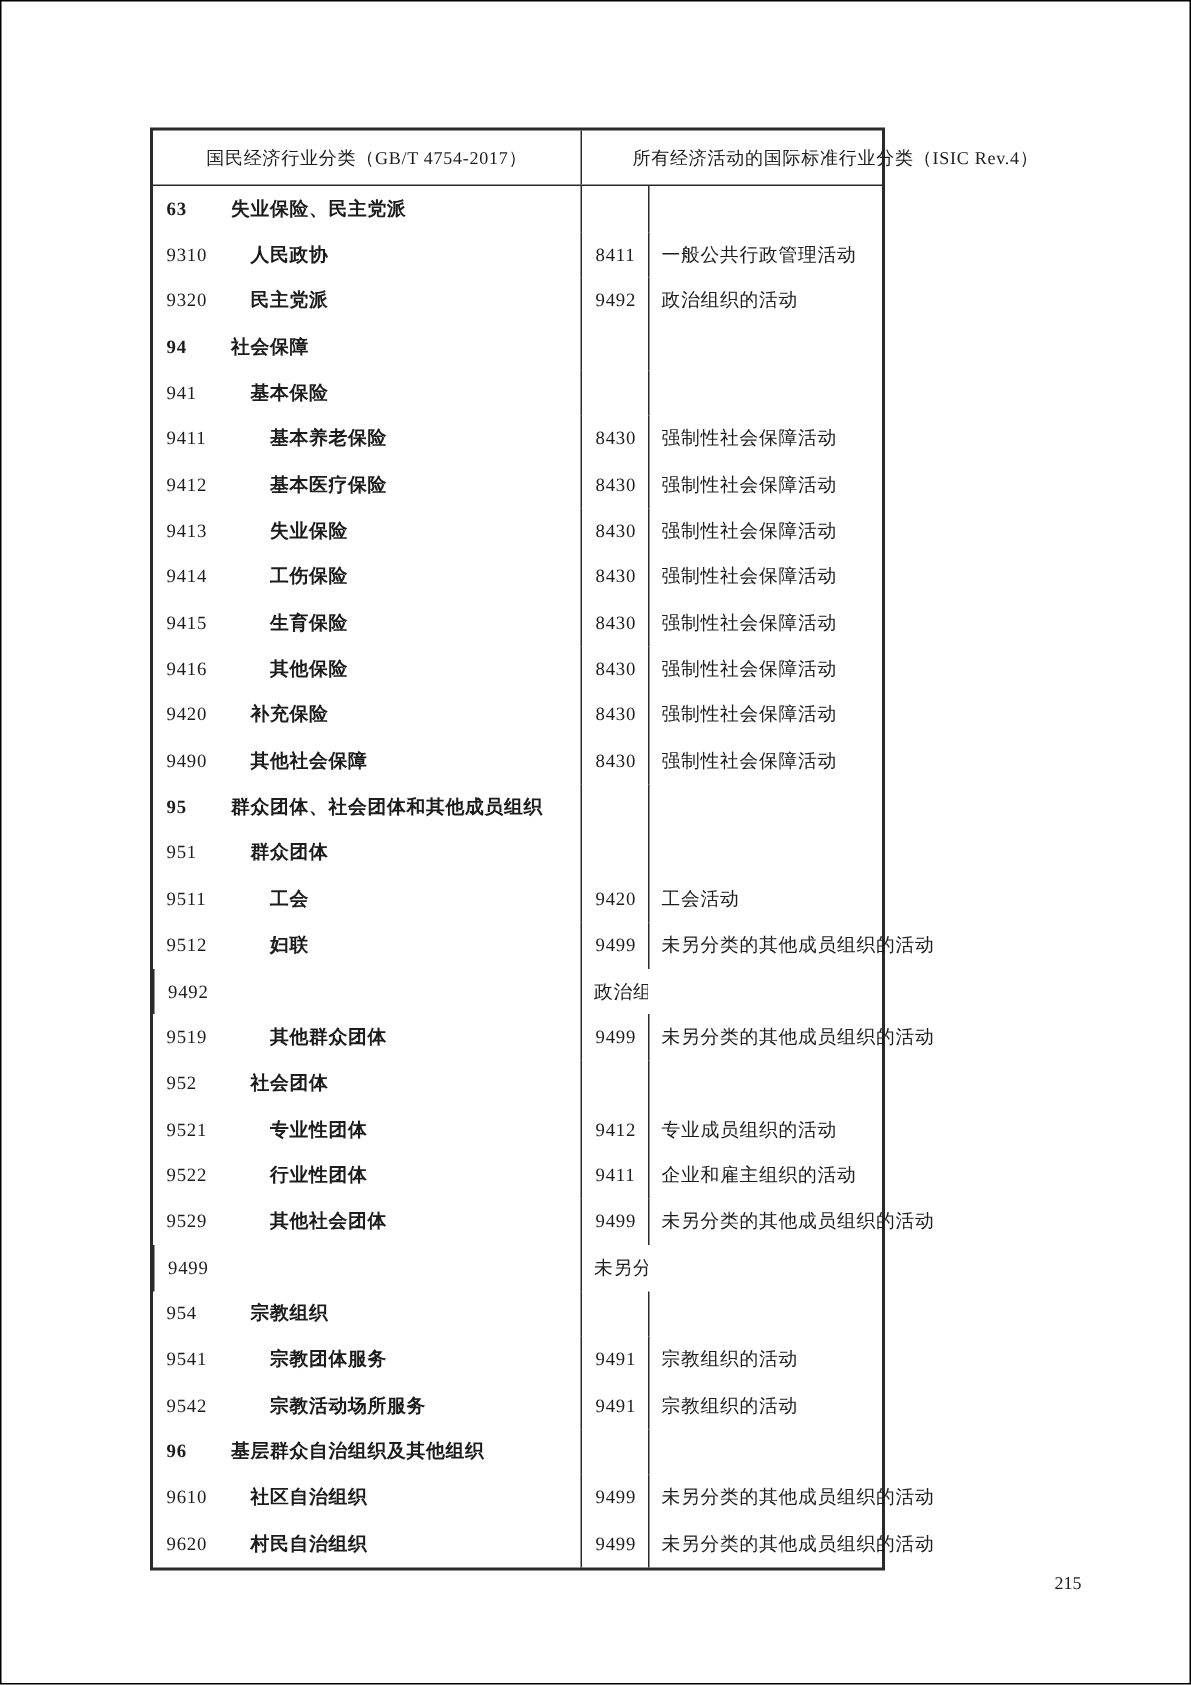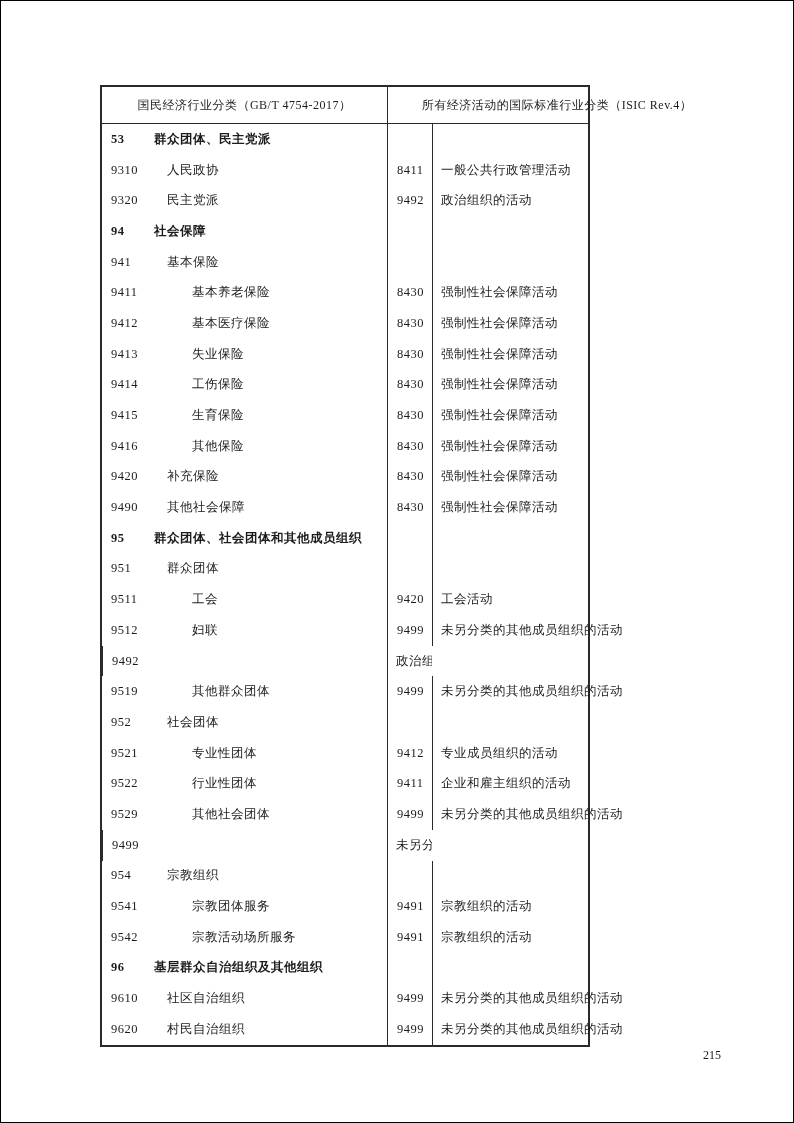--- a/index.html
+++ b/index.html
@@ -56,24 +56,24 @@
     overflow: hidden;
     white-space: nowrap;
   }
   .c-code {
     display: inline-block;
     width: 52px;
     padding-left: 9px;
     flex: 0 0 52px;
     letter-spacing: 0.5px;
   }
-  .c-name { letter-spacing: 0.5px; }
+  .c-name { letter-spacing: 0.5px; font-weight: bold; }
   .c-name.indent-0 { margin-left: 0px; }
   .c-name.indent-1 { margin-left: 13px; }
-  .c-name.indent-2 { margin-left: 38px; }
+  .c-name.indent-2 { margin-left: 26px; }
   .c-isic-code {
     height: 100%;
     display: flex;
     align-items: center;
     padding-left: 9px;
     border-left: 1px solid #2a2a2a;
     letter-spacing: 0.5px;
   }
   .c-isic-name {
     height: 100%;
@@ -99,22 +99,22 @@
 <div class="page-frame"></div>
 
 <div class="doc-table">
   <div class="table-header">
     <div class="header-cell left">国民经济行业分类（GB/T 4754-2017）</div>
     <div class="header-cell right">所有经济活动的国际标准行业分类（ISIC Rev.4）</div>
   </div>
   <div class="table-body">
   <div class="row bold">
     <div class="c-left">
-      <span class="c-code">53</span>
-      <span class="c-name indent-0">群众团体、民主党派</span>
+      <span class="c-code">63</span>
+      <span class="c-name indent-0">失业保险、民主党派</span>
     </div>
     <div class="c-isic-code"></div>
     <div class="c-isic-name"></div>
   </div>
 
   <div class="row">
     <div class="c-left">
       <span class="c-code">9310</span>
       <span class="c-name indent-1">人民政协</span>
     </div>

